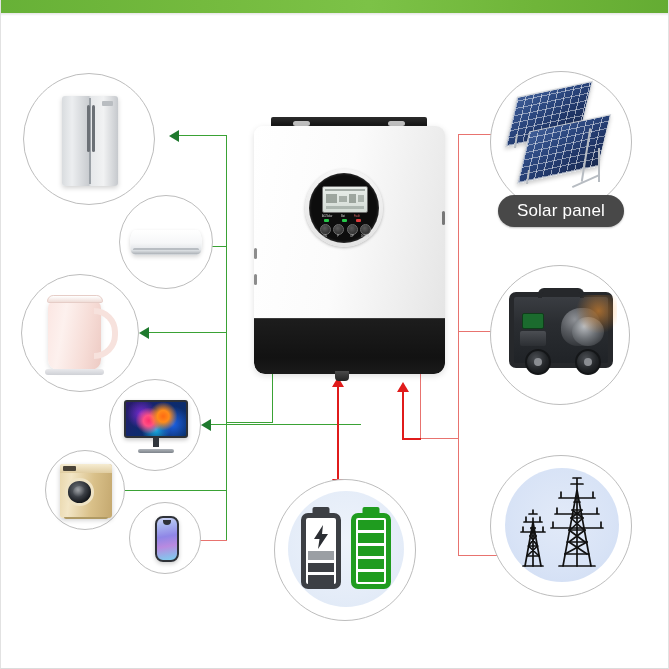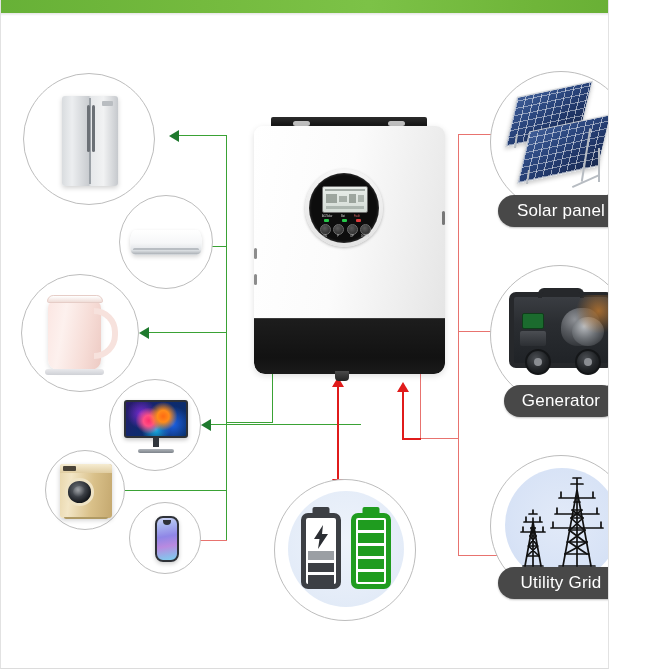--- a/index.html
+++ b/index.html
@@ -4,21 +4,21 @@
 <style>
   html,body{margin:0;padding:0;}
   body{
     width:669px;height:669px;
     background:#ffffff;
     font-family:"Liberation Sans", sans-serif;
     overflow:hidden;
   }
   #stage{
     position:relative;
-    width:609px;height:669px;
+    width:669px;height:669px;
     background:#fff;
     box-sizing:border-box;
     border-left:1px solid #e2e2e2;
     border-right:1px solid #e2e2e2;
     border-bottom:1px solid #dcdcdc;
     overflow:hidden;
   }
   
   #topband{
     position:absolute;left:0;top:0;width:669px;height:13px;
@@ -452,21 +452,20 @@
         <div class="gen-ctrl"></div>
         <div class="gen-tank"></div>
         <div class="gen-engine"></div>
         <div class="gen-engine2"></div>
       </div>
       <div class="gen-glow"></div>
       <div class="gen-wheel" style="left:16px;"></div>
       <div class="gen-wheel" style="right:12px;"></div>
     </div>
   </div>
-  <div class="pill" style="left:503px;top:385px;width:114px;height:32px;">Generator</div>
 
   <div class="circ" style="left:489px;top:455px;width:142px;height:142px;">
     <div class="grid-disc" style="left:14px;top:12px;width:114px;height:114px;"></div>
     <div class="art tower" style="left:16px;top:14px;width:112px;height:112px;">
       <svg width="112" height="112" viewBox="0 0 112 112">
         <g stroke="#111" stroke-width="1.7" fill="none" stroke-linecap="round">
 
           <path d="M70 14 L70 96"></path>
           <path d="M56 96 L70 20 L84 96"></path>
           <path d="M52 96 L88 96"></path>
@@ -482,21 +481,20 @@
           <path d="M16 96 L36 96"></path>
           <path d="M20 86 L32 86 M21.5 76 L30.5 76 M23 66 L29 66 M24 58 L28 58"></path>
           <path d="M20 86 L30.5 76 M21.5 76 L32 86 M21.5 76 L29 66 M23 66 L30.5 76 M23 66 L28 58 M24 58 L29 66"></path>
           <path d="M14 62 L38 62 M16 62 L16 57 M36 62 L36 57"></path>
           <path d="M17 52 L35 52 M19 52 L19 47 M33 52 L33 47"></path>
           <path d="M22 44 L30 44 M26 44 L26 40"></path>
         </g>
       </svg>
     </div>
   </div>
-  <div class="pill" style="left:497px;top:567px;width:126px;height:32px;">Utility Grid</div>
 
   <div class="circ" style="left:273px;top:479px;width:142px;height:142px;">
     <div class="grid-disc" style="left:13px;top:11px;width:116px;height:116px;background:radial-gradient(circle at 50% 42%,#eef3fb 0%,#e4ecf8 65%,#dde7f5 100%);"></div>
 
     <div class="art" style="left:26px;top:27px;width:40px;height:82px;">
       <div class="batt-cap" style="top:0;width:17px;height:8px;background:#3c3f44;"></div>
       <div class="batt" style="left:0;top:6px;width:40px;height:76px;border:5px solid #3c3f44;background:#ffffff;"></div>
       <svg style="position:absolute;left:12px;top:18px;" width="16" height="24" viewBox="0 0 16 24">
         <path d="M10 0 L1 14 L6.5 14 L5 24 L15 9 L9 9 Z" fill="#2b2e33"></path>
       </svg>

